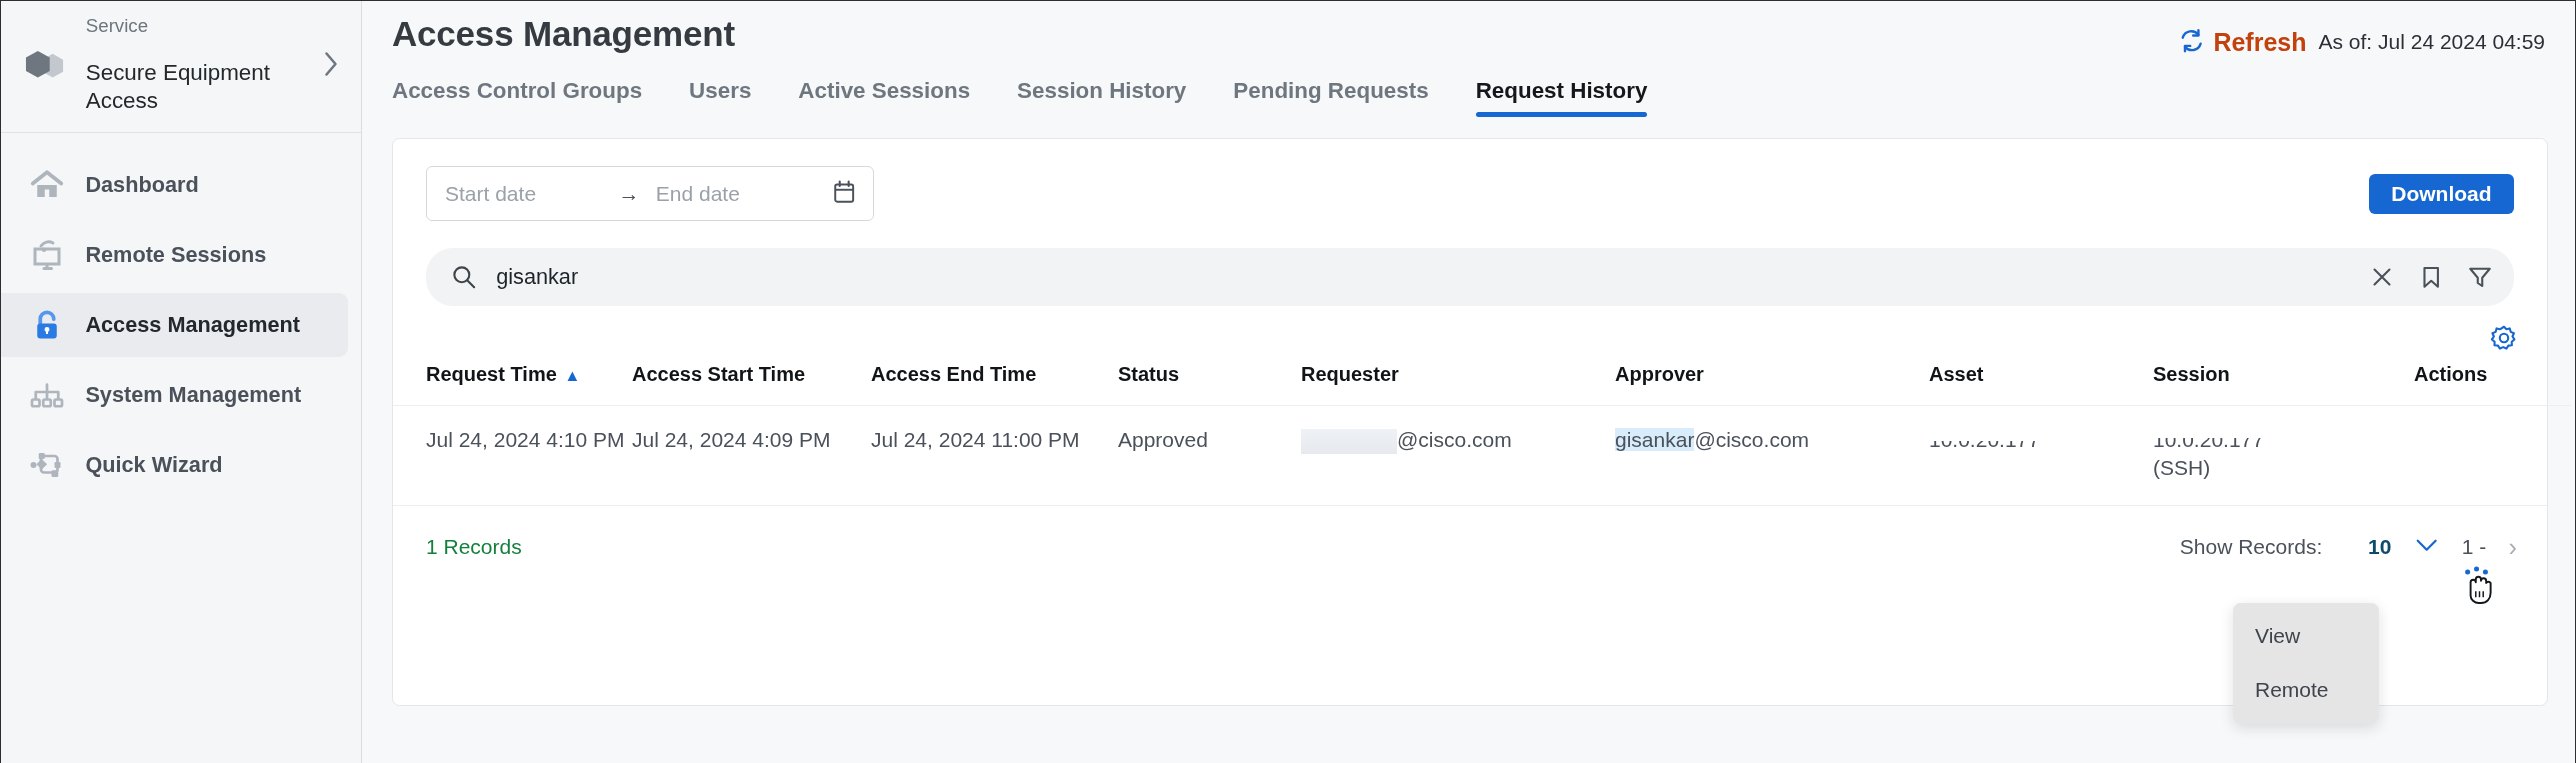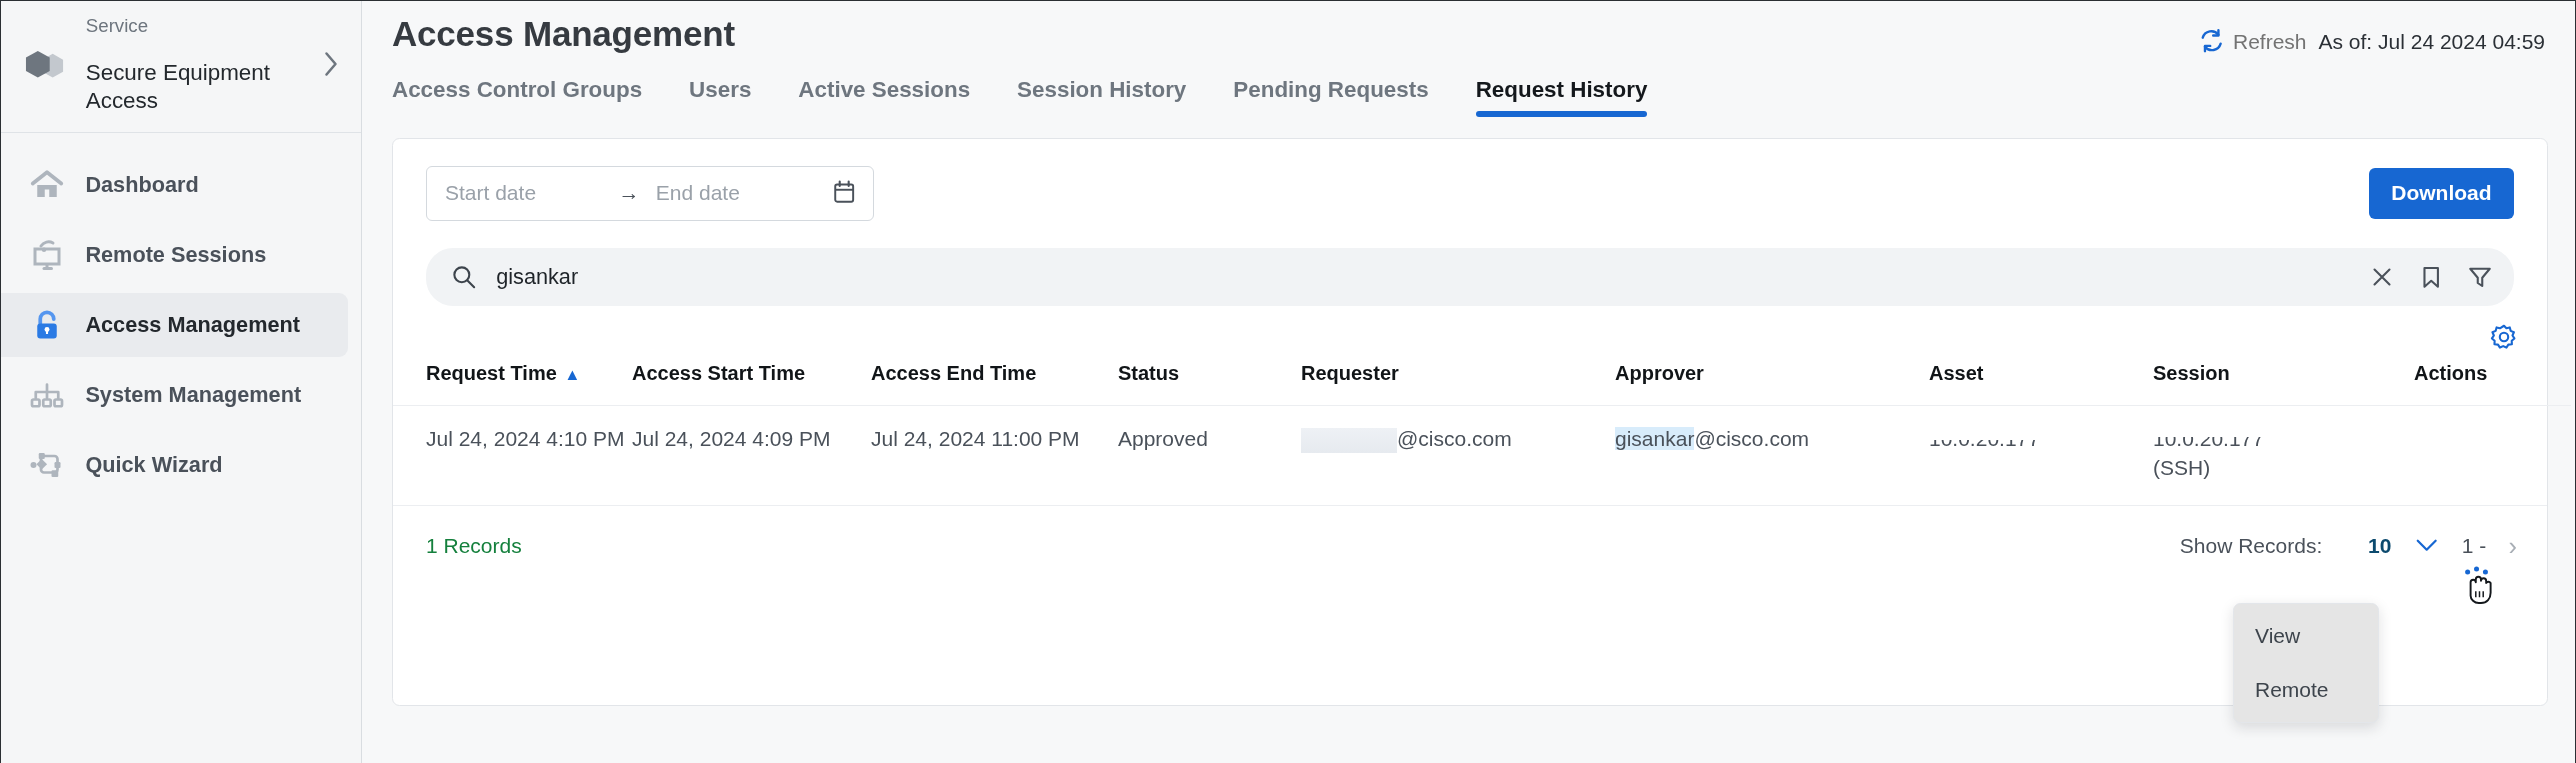--- a/index.html
+++ b/index.html
@@ -68,21 +68,21 @@
   
   .main { flex: 1 1 auto; position: relative; overflow: hidden; }
 
   .page-head {
     display: flex; align-items: flex-start; justify-content: space-between;
     padding: 13.4px 30px 0 30px;
   }
   .page-title { font-size: 35px; font-weight: 700; color: #363b41; letter-spacing: -0.2px; }
   .head-right { display: flex; align-items: center; gap: 12px; padding-top: 13.4px; white-space: nowrap; }
   .refresh-btn { display:flex; align-items:center; gap: 9px; cursor: pointer; }
-  .refresh-label { font-size: 21px; font-weight: 400; color: #737373; }
+  .refresh-label { font-size: 25px; font-weight: 700; color: #c2410c; }
   .asof { font-size: 21px; color: #2b3036; }
 
   
   .tabs {
     display: flex; align-items: flex-end; gap: 4px;
     padding: 21px 0 0 30px;
     border-bottom: 0;
   }
   .tab {
     position: relative;
@@ -121,21 +121,21 @@
   .dr-start, .dr-end { font-size: 21px; color: #9aa1a9; }
   .dr-start { width: 157px; }
   .dr-end { flex: 1 1 auto; }
   .dr-arrow { color: #4a515a; font-size: 21px; }
   .dr-cal { color: #4a515a; }
 
   .download-btn {
     background: #1767d2; color: #fff;
     font-size: 21px; font-weight: 700;
     border: none; border-radius: 6px;
-    padding: 0 22.4px; height: 51px;
+    padding: 0 22.4px; height: 40px;
     cursor: pointer; white-space: nowrap;
   }
 
   .searchbar {
     display: flex; align-items: center;
     margin: 27px 33px 0 33px;
     background: #f1f3f5;
     border-radius: 27px;
     height: 58px;
     padding: 0 22.4px 0 25.4px;

